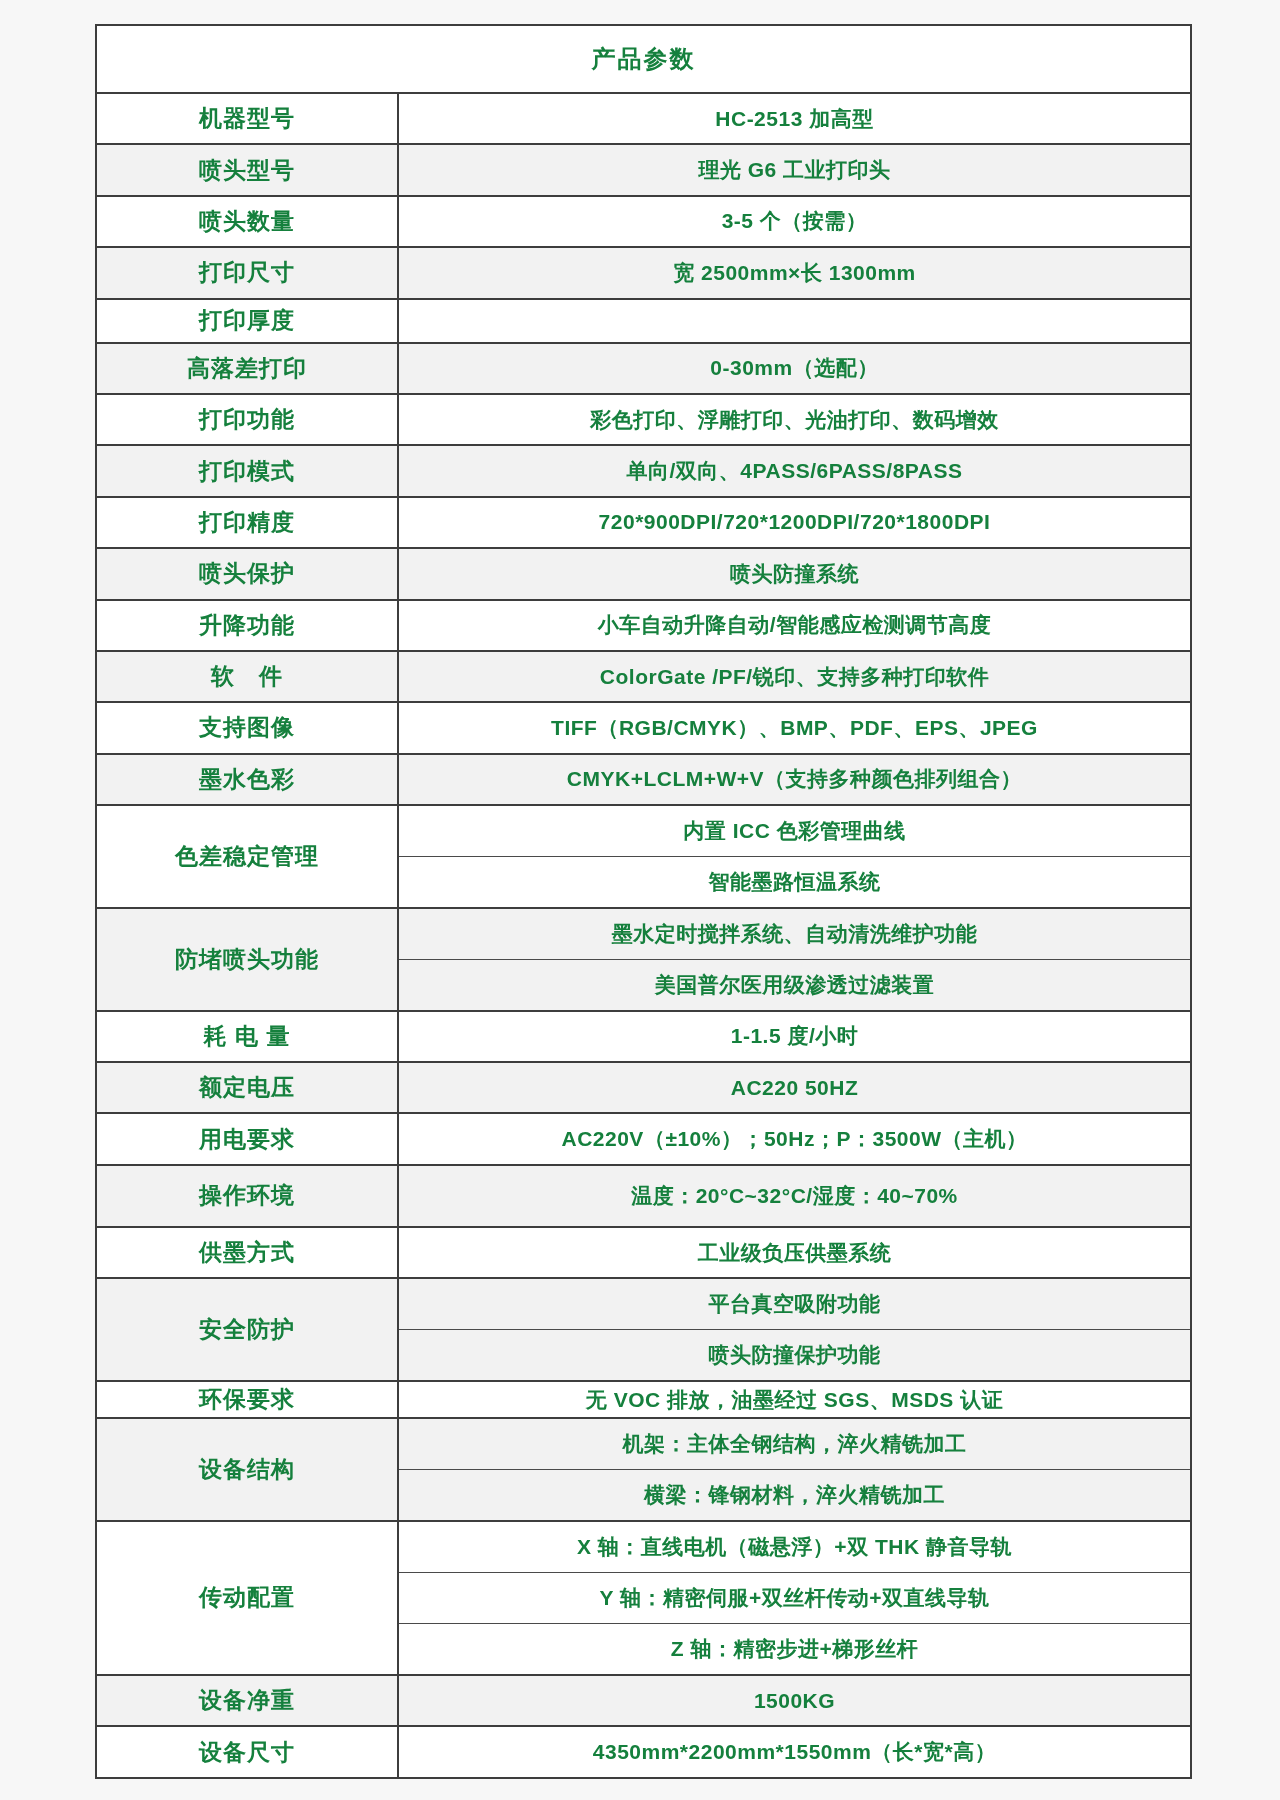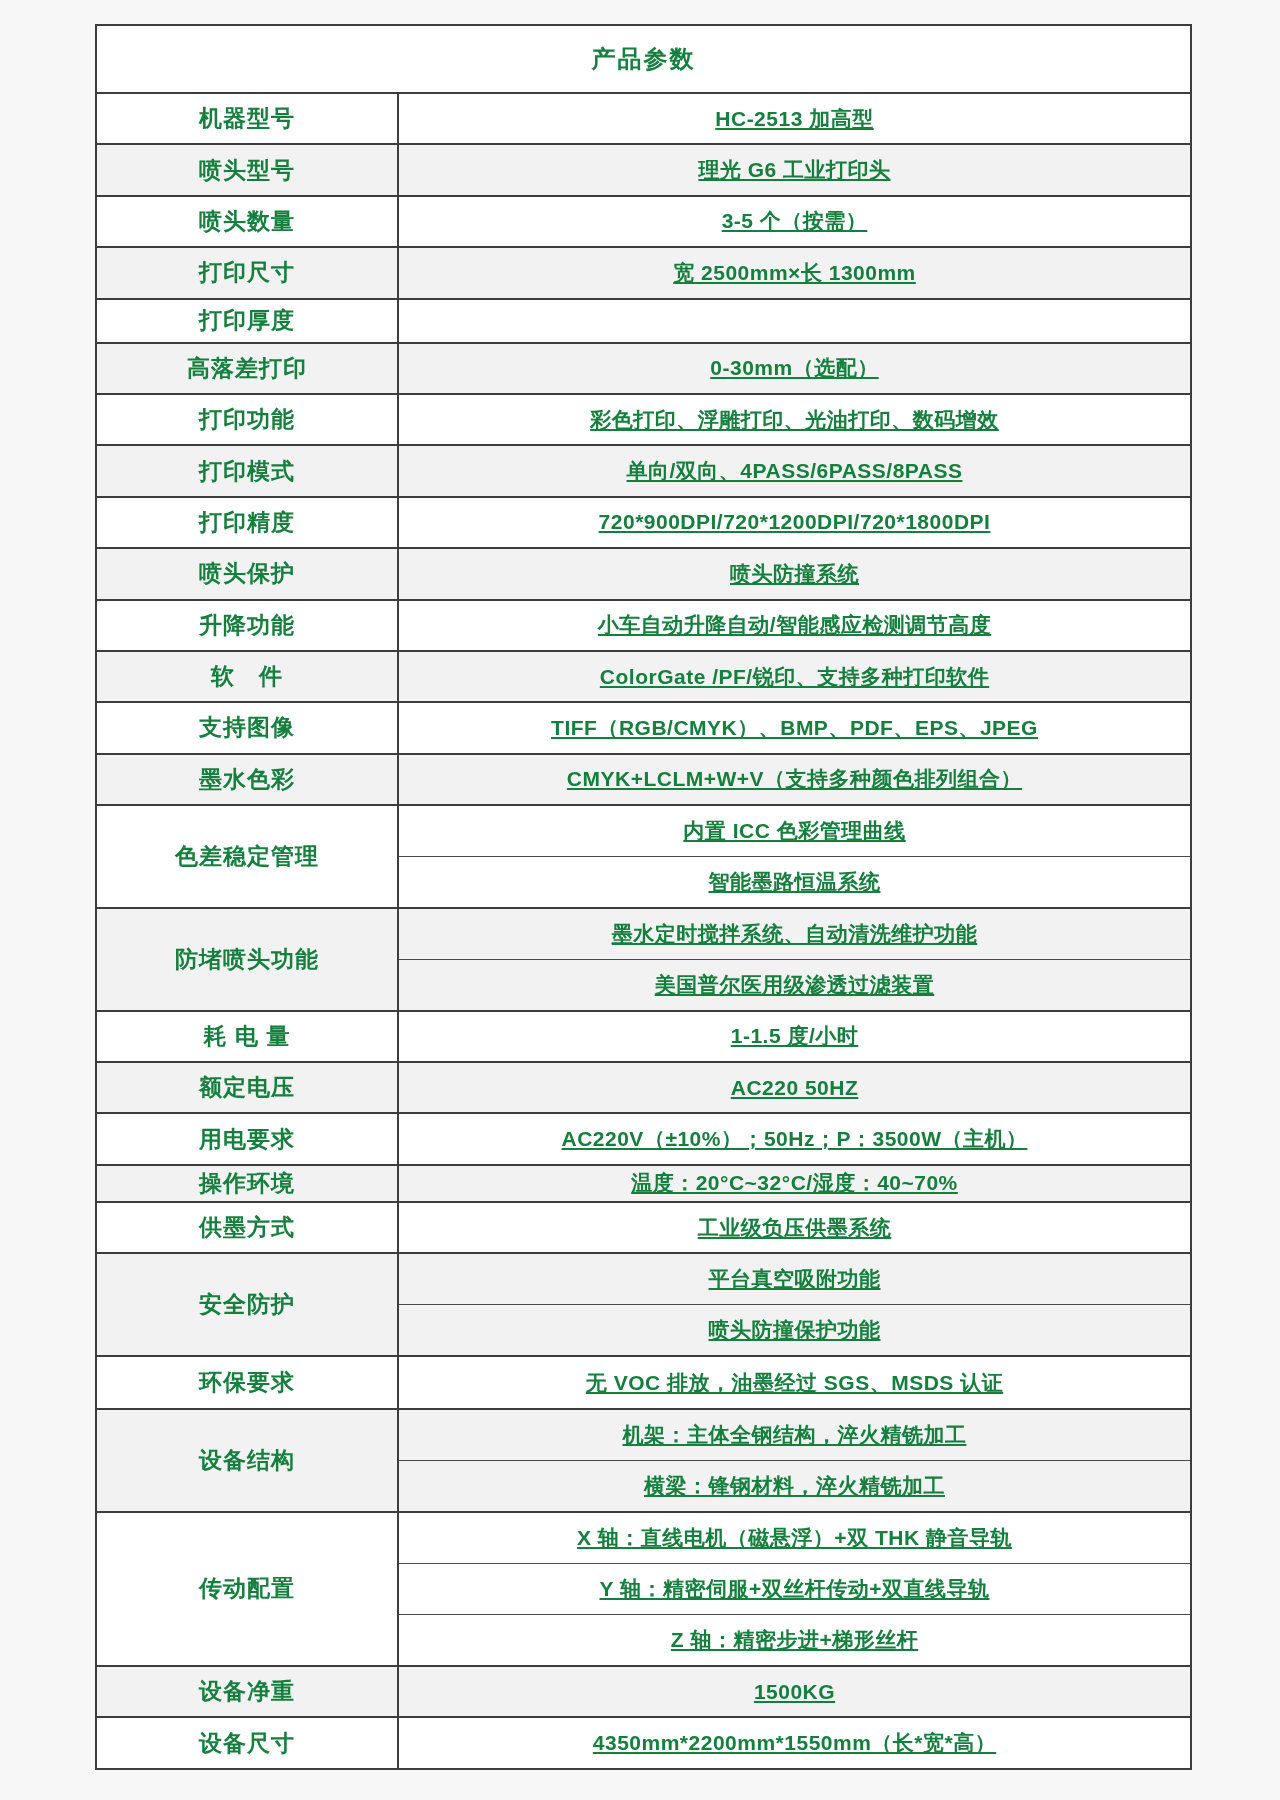--- a/index.html
+++ b/index.html
@@ -57,21 +57,20 @@
   .value-cell {
     flex: 1 1 0;
     display: flex;
     align-items: center;
     justify-content: center;
     text-align: center;
     font-size: 21px;
     font-weight: bold;
     letter-spacing: 0.5px;
     padding: 0 10px;
-    text-decoration: underline;
   }
   .value-cell + .value-cell {
     border-top: 1.5px solid #4a4a4a;
   }
 </style>
 </head>
 <body>
 
 <div class="page">
   <div class="spec-table">
@@ -185,40 +184,40 @@
           <div class="values-col">
             <div class="value-cell">AC220 50HZ</div>
           </div>
         </div>
         <div class="spec-row" style="height: 51.4px;">
           <div class="label-cell">用电要求</div>
           <div class="values-col">
             <div class="value-cell">AC220V（±10%）；50Hz；P：3500W（主机）</div>
           </div>
         </div>
-        <div class="spec-row alt" style="height: 37px;">
+        <div class="spec-row alt" style="height: 62px;">
           <div class="label-cell">操作环境</div>
           <div class="values-col">
             <div class="value-cell">温度：20°C~32°C/湿度：40~70%</div>
           </div>
         </div>
         <div class="spec-row" style="height: 51.4px;">
           <div class="label-cell">供墨方式</div>
           <div class="values-col">
             <div class="value-cell">工业级负压供墨系统</div>
           </div>
         </div>
         <div class="spec-row alt" style="height: 102.8px;">
           <div class="label-cell">安全防护</div>
           <div class="values-col">
             <div class="value-cell">平台真空吸附功能</div>
             <div class="value-cell">喷头防撞保护功能</div>
           </div>
         </div>
-        <div class="spec-row" style="height: 53px;">
+        <div class="spec-row" style="height: 37px;">
           <div class="label-cell">环保要求</div>
           <div class="values-col">
             <div class="value-cell">无 VOC 排放，油墨经过 SGS、MSDS 认证</div>
           </div>
         </div>
         <div class="spec-row alt" style="height: 102.8px;">
           <div class="label-cell">设备结构</div>
           <div class="values-col">
             <div class="value-cell">机架：主体全钢结构，淬火精铣加工</div>
             <div class="value-cell">横梁：锋钢材料，淬火精铣加工</div>

